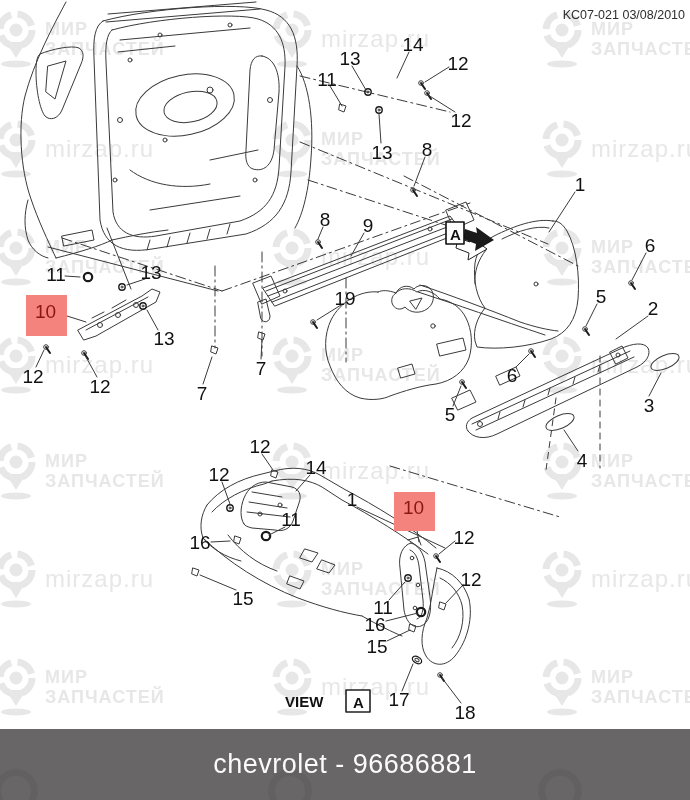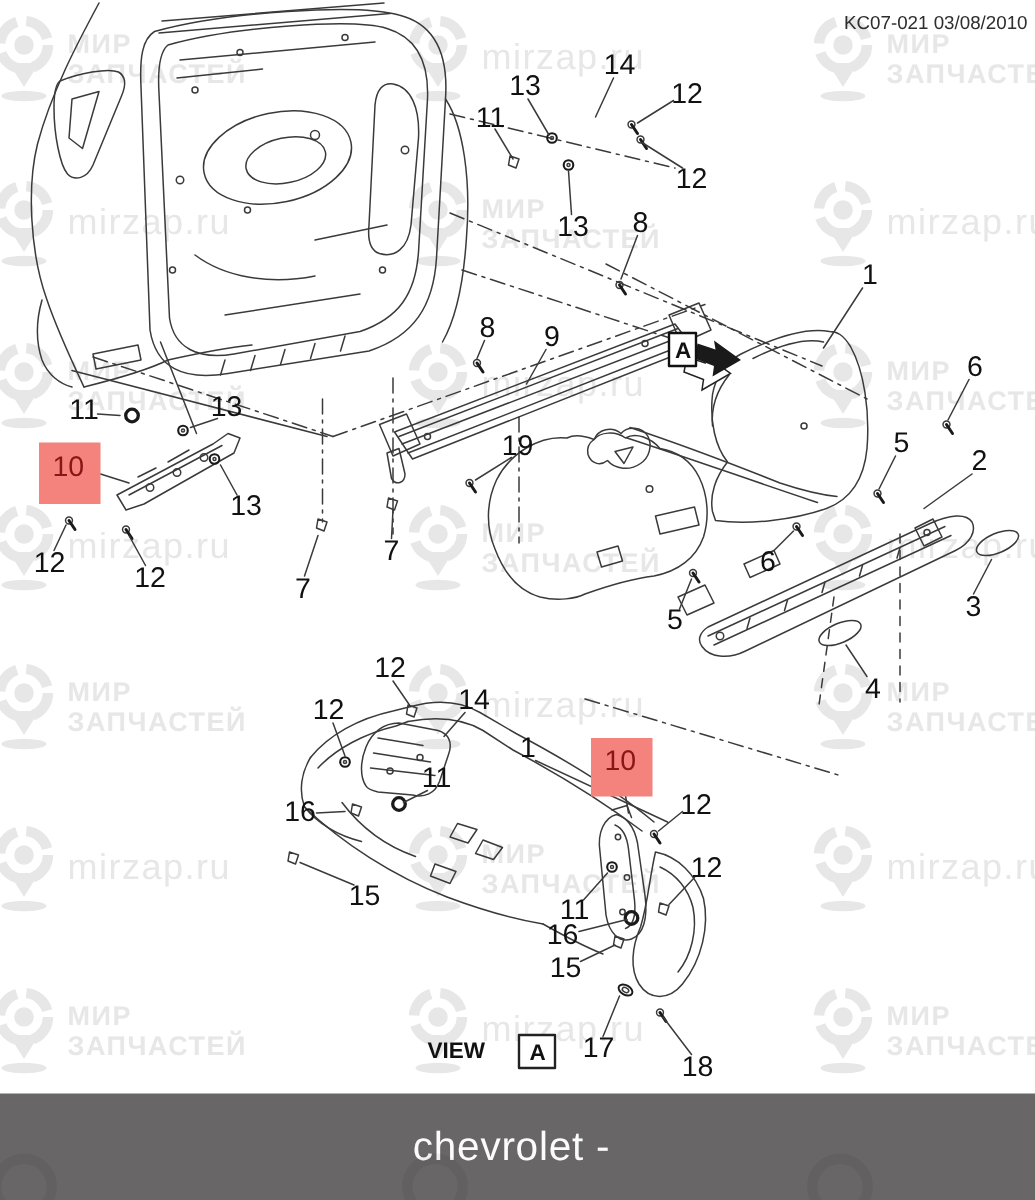--- a/index.html
+++ b/index.html
@@ -520,16 +520,17 @@
     </g>
   </svg>
 
   <div id="footer-bar">
     <div class="wm-ghost" style="left:-6px"></div>
     <div class="wm-ghost" style="left:268px"></div>
     <div class="wm-ghost" style="left:538px"></div>
     <div class="footer-text">
       <span>chevrolet</span>
         <span style="white-space:pre"> - </span>
+        <span>96686881</span>
     </div>
   </div>
 
 </div>
 
 </body></html>

